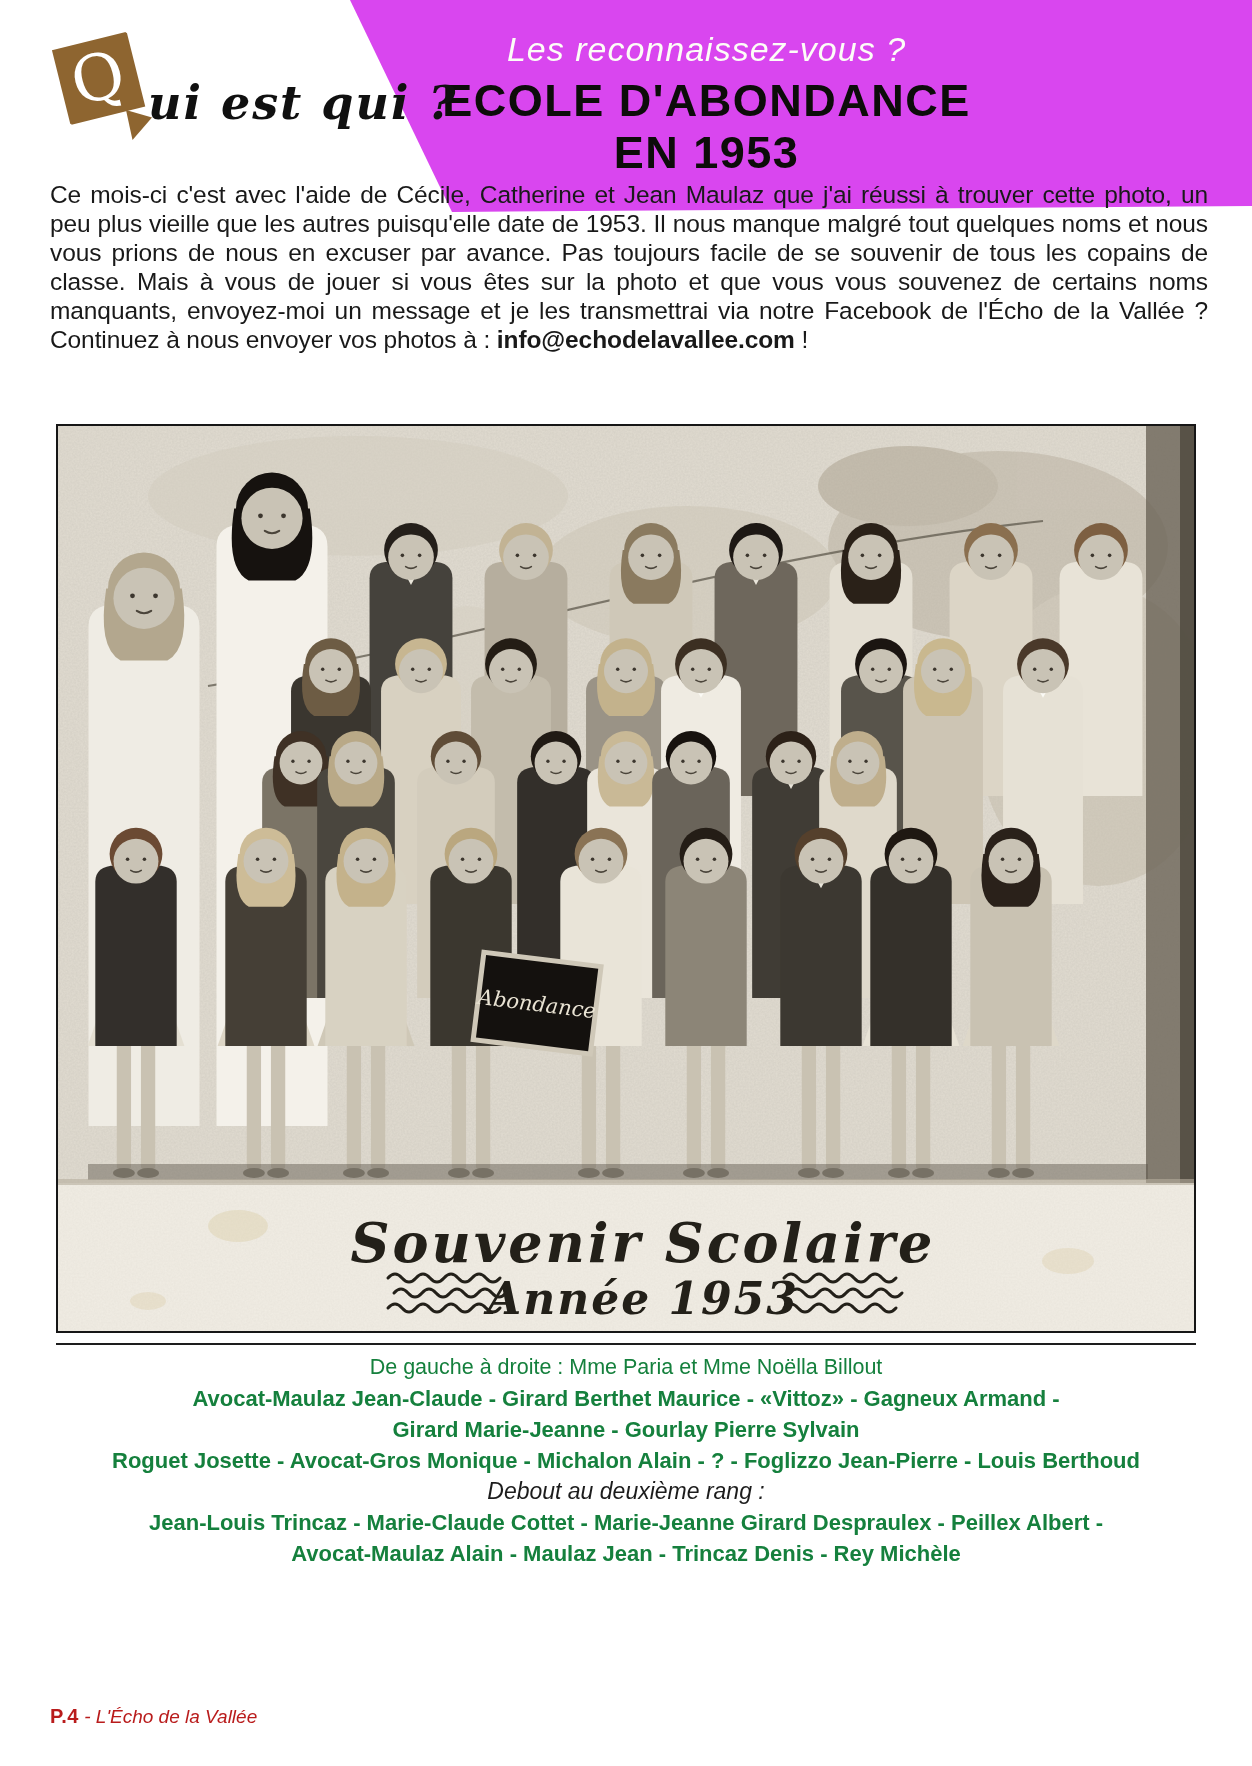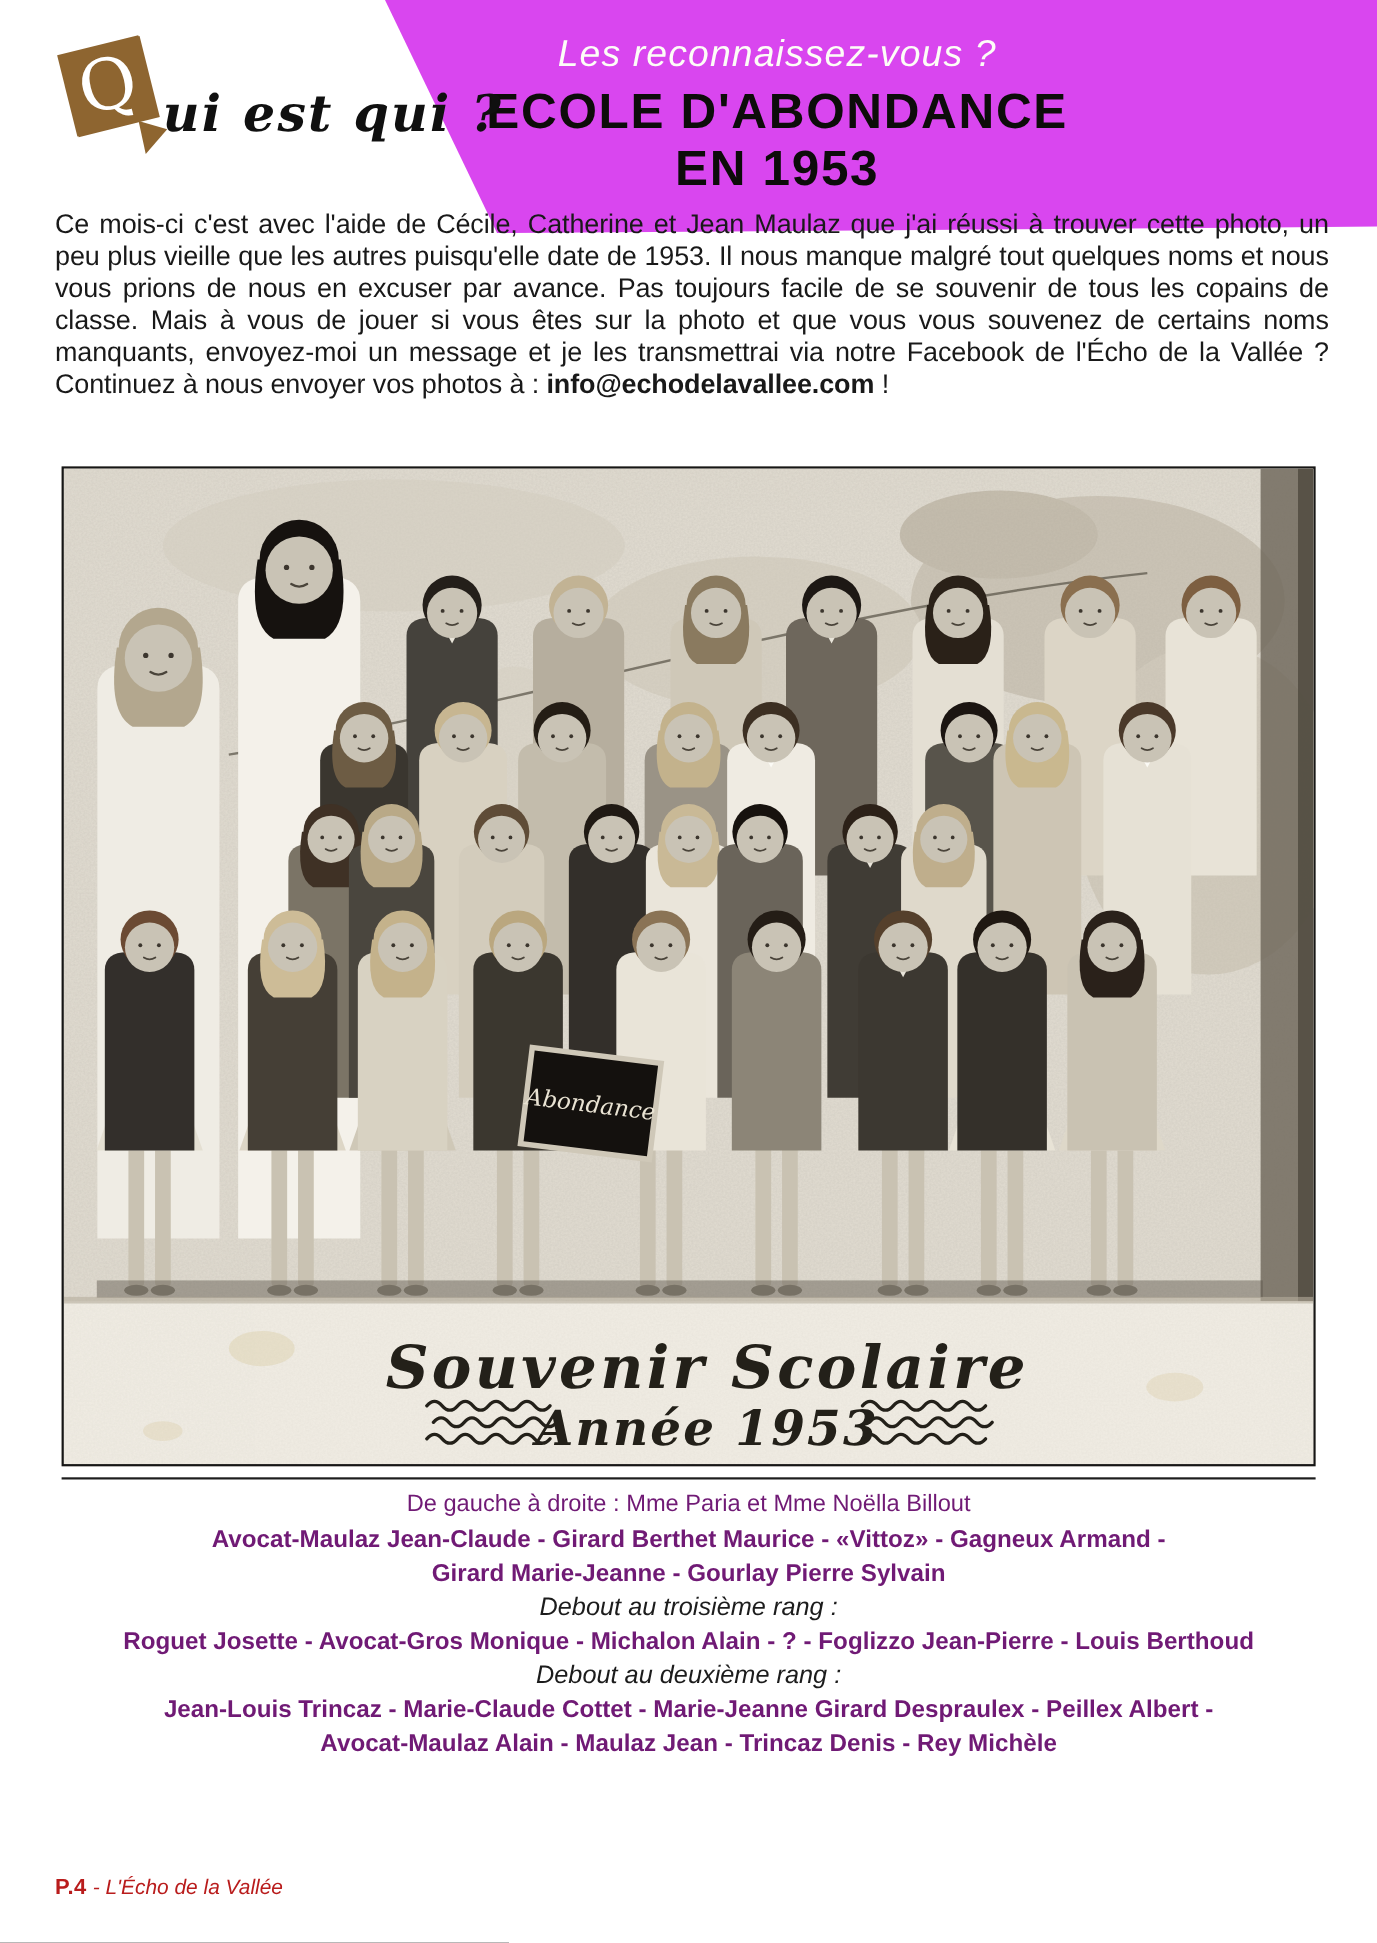--- a/index.html
+++ b/index.html
@@ -42,39 +42,39 @@
     position:absolute; left:78px; top:82px; width:26px; height:30px; background:#8e6530;
     -webkit-clip-path:polygon(0 0, 100% 25%, 25% 100%); clip-path:polygon(0 0, 100% 25%, 25% 100%);
   }
   .logo-script {
     position:absolute; left:100px; top:48px; font-family:"DejaVu Serif", serif;
     font-style:italic; font-weight:bold; font-size:46px; color:#101010; letter-spacing:2px;
   }
 
   
   .intro {
-    position:absolute; left:50px; top:190px; width:1158px;
+    position:absolute; left:50px; top:180px; width:1158px;
     font-size:24.5px; line-height:29px; letter-spacing:-0.1px;
     text-align:justify; color:#191919;
   }
   .intro b { font-weight:bold; }
 
   
   .photo-frame {
     position:absolute; left:56px; top:424px; width:1140px; height:909px;
     border:2px solid #161616; background:#e7e2d8;
   }
   .photo-underline {
     position:absolute; left:56px; top:1343px; width:1140px; height:2px; background:#1d1d1d;
   }
   .photo-frame svg { display:block; }
 
   
   .caption { position:absolute; left:0; top:1356px; width:1252px; }
-  .cap-line { text-align:center; line-height:23px; margin-bottom:8px; color:#701a75; }
+  .cap-line { text-align:center; line-height:23px; margin-bottom:8px; color:#15803d; }
   .cap-regular { font-size:21.5px; font-weight:normal; }
   .cap-italic  { font-size:23px; font-style:italic; font-weight:normal; color:#1c1c1c; }
   .cap-bold    { font-size:22px; font-weight:bold; }
 
   
   .footer { position:absolute; left:50px; top:1705px; font-size:20px; color:#b91c1c; }
   .footer .pg { font-weight:bold; letter-spacing:0.5px; }
   .footer .pub { font-style:italic; font-size:19px; }
 </style>
 </head>
@@ -491,21 +491,20 @@
           </g>
       </g>
     </svg>
   </div>
   <div class="photo-underline"></div>
 
   <div class="caption">
       <div class="cap-line cap-regular">De gauche à droite : Mme Paria et Mme Noëlla Billout</div>
       <div class="cap-line cap-bold">Avocat-Maulaz Jean-Claude - Girard Berthet Maurice - «Vittoz» - Gagneux Armand -</div>
       <div class="cap-line cap-bold">Girard Marie-Jeanne - Gourlay Pierre Sylvain</div>
-      <div class="cap-line cap-italic">Debout au troisième rang :</div>
       <div class="cap-line cap-bold">Roguet Josette - Avocat-Gros Monique - Michalon Alain - ? - Foglizzo Jean-Pierre - Louis Berthoud</div>
       <div class="cap-line cap-italic">Debout au deuxième rang :</div>
       <div class="cap-line cap-bold">Jean-Louis Trincaz - Marie-Claude Cottet - Marie-Jeanne Girard Despraulex - Peillex Albert -</div>
       <div class="cap-line cap-bold">Avocat-Maulaz Alain - Maulaz Jean - Trincaz Denis - Rey Michèle</div>
     </div>
 
   <div class="footer">
     <span class="pg">P.4</span><span class="pub"> - </span><span class="pub">L'Écho de la Vallée</span>
   </div>
 

